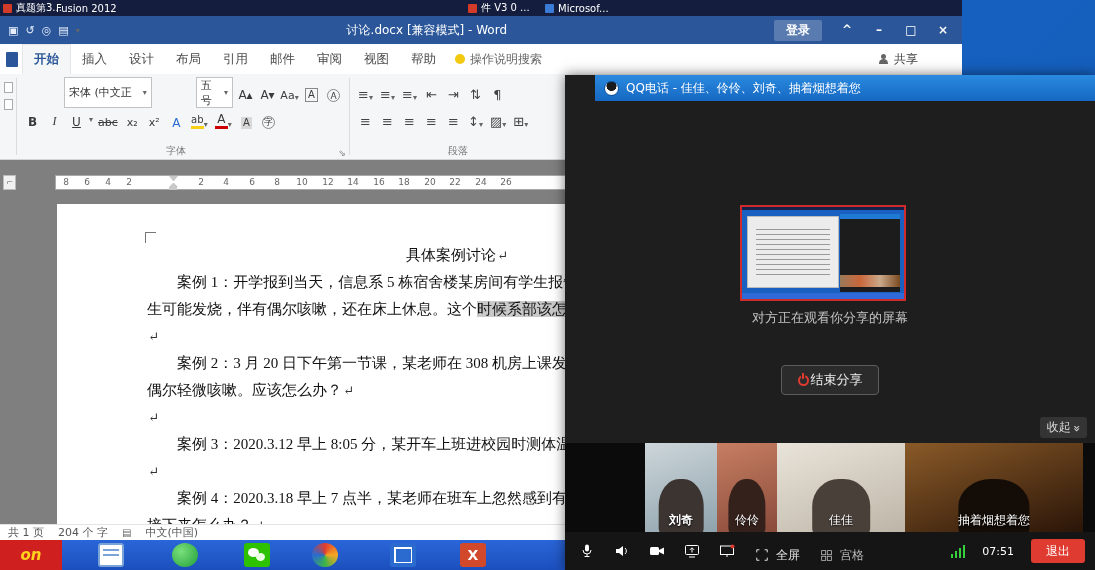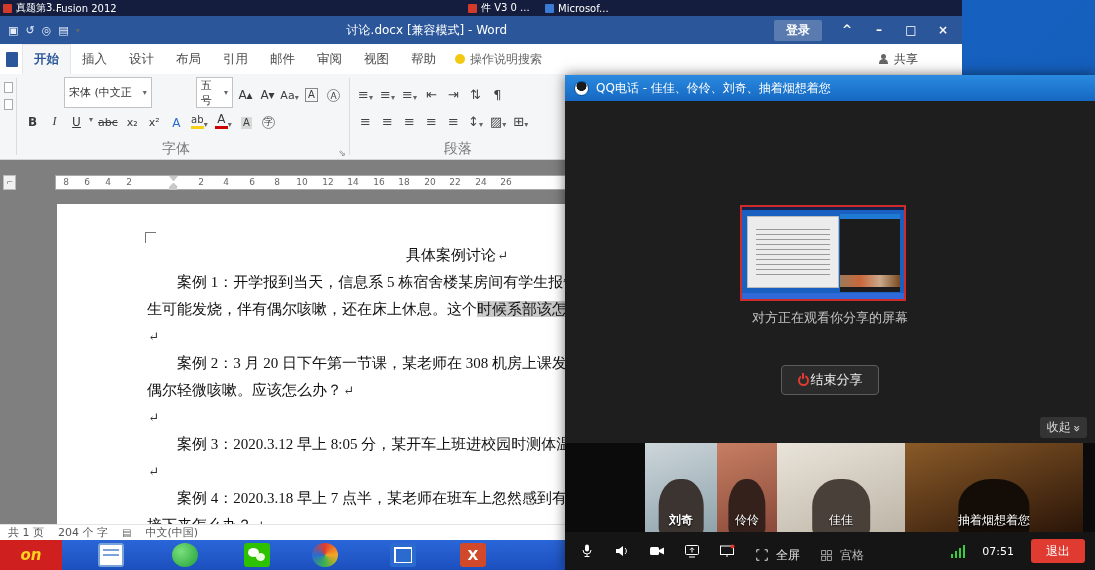--- a/index.html
+++ b/index.html
@@ -32,21 +32,21 @@
   .share-area { margin-left:auto; margin-right:44px; display:flex; align-items:center; gap:5px; color:#444; }
   .person-icon { width:11px; height:11px; position:relative; }
   .person-icon::before { content:""; position:absolute; left:3px; top:0; width:5px; height:5px; border-radius:50%; background:#666; }
   .person-icon::after { content:""; position:absolute; left:1px; top:5.5px; width:9px; height:5px; border-radius:5px 5px 0 0; background:#666; }
 
   .ribbon { height:86px; background:#f5f6f7; border-bottom:1px solid #d4d4d4; display:flex; position:relative; }
   .clip-mini { width:16px; display:flex; flex-direction:column; align-items:center; gap:6px; padding-top:8px; color:#888; font-size:9px; }
   .clip-mini span { width:9px; height:11px; border:1px solid #aaa; background:#fff; }
   .group { position:relative; padding:5px 6px 16px 6px; }
   .vsep { width:1px; background:#dcdcdc; margin:4px 0; }
-  .group-label { position:absolute; bottom:1px; left:0; right:14px; text-align:center; font-size:14px; color:#777; }
+  .group-label { position:absolute; bottom:1px; left:0; right:14px; text-align:center; font-size:10px; color:#777; }
   .launcher { position:absolute; bottom:1px; right:3px; font-size:9px; color:#888; }
   .rrow { display:flex; align-items:center; gap:3px; height:27px; }
   .combo { border:1px solid #c3c3c3; background:#fff; height:31px; display:flex; align-items:center; gap:4px; padding:2px 4px; font-size:11px; color:#333;margin-left:41px; }
   .chev { font-size:8px; color:#666; }
   .rbtn { min-width:19px; height:21px; display:flex; align-items:end; justify-content:center; font-size:12px; color:#3b3b3b; padding:1px 2px; border-radius:2px; }
   .rbtn.small { font-size:11px; }
   .stack { display:flex; flex-direction:column; align-items:center; line-height:1; }
   .cbar { width:13px; height:3px; margin-top:1px; }
   .red { background:#c00; } .yellow { background:#f7d117; }
   .boxA { border:1px solid #888; padding:0 2px; font-size:10px; line-height:12px; }
@@ -86,21 +86,21 @@
   .ic-wechat { left:244px; background:#2dc100; }
   .ic-wechat::before { content:""; position:absolute; left:4px; top:5px; width:11px; height:9px; border-radius:50%; background:#fff; }
   .ic-wechat::after { content:""; position:absolute; left:12px; top:10px; width:9px; height:8px; border-radius:50%; background:#e9ffe0; }
   .ic-media { left:312px; border-radius:50%; background:conic-gradient(#e23b2e,#f5a623,#3bb54a,#2a6bd0,#e23b2e); }
   .ic-diagram { left:390px; background:#2b6bd0; }
   .ic-diagram::after { content:""; position:absolute; left:4px; top:4px; width:16px; height:14px; border:1px solid #fff; box-shadow:inset 0 6px 0 -5px #fff, inset 7px 0 0 -6px #fff; }
   .ic-sheet { left:460px; background:#d1492a; color:#fff; font-weight:bold; font-size:14px; text-align:center; line-height:24px; }
 
   
   .qq-window { position:absolute; left:565px; top:75px; width:530px; height:495px; background:#1e1e1e; box-shadow:0 0 12px rgba(0,0,0,.55); }
-  .qq-titlebar { height:26px; background:linear-gradient(#2a8ae0,#1668c2); display:flex; align-items:center; gap:7px; padding-left:9px; }
+  .qq-titlebar { height:26px; background:linear-gradient(#2a8ae0,#1668c2); display:flex; align-items:center; gap:7px; padding-left:9px;margin-left:30px; }
   .qq-logo { width:15px; height:15px; border-radius:50%; background:radial-gradient(circle at 50% 30%, #1a1a1a 44%, #fff 46%); border:1px solid #0d4f96; }
   .qq-title { color:#fff; font-size:12px; }
 
   .preview { position:absolute; left:175px; top:130px; width:166px; height:96px; border:2px solid #cf2b2b; background:#1a60c0; }
   .pv-top { position:absolute; left:0; top:0; right:0; height:3px; background:#16204a; }
   .pv-word { position:absolute; left:5px; top:9px; width:92px; height:72px; background:#ececec; border:1px solid #bbb; }
   .pv-word::after { content:""; position:absolute; left:8px; top:8px; right:8px; bottom:8px;
       background:repeating-linear-gradient(#ececec 0 4px, #9a9a9a 4px 5px); }
   .pv-qq { position:absolute; right:4px; top:7px; width:60px; height:78px; background:#1c1c1c; border-top:5px solid #1f7ad4; }
   .pv-qq::after { content:""; position:absolute; left:0; bottom:5px; right:0; height:12px;

